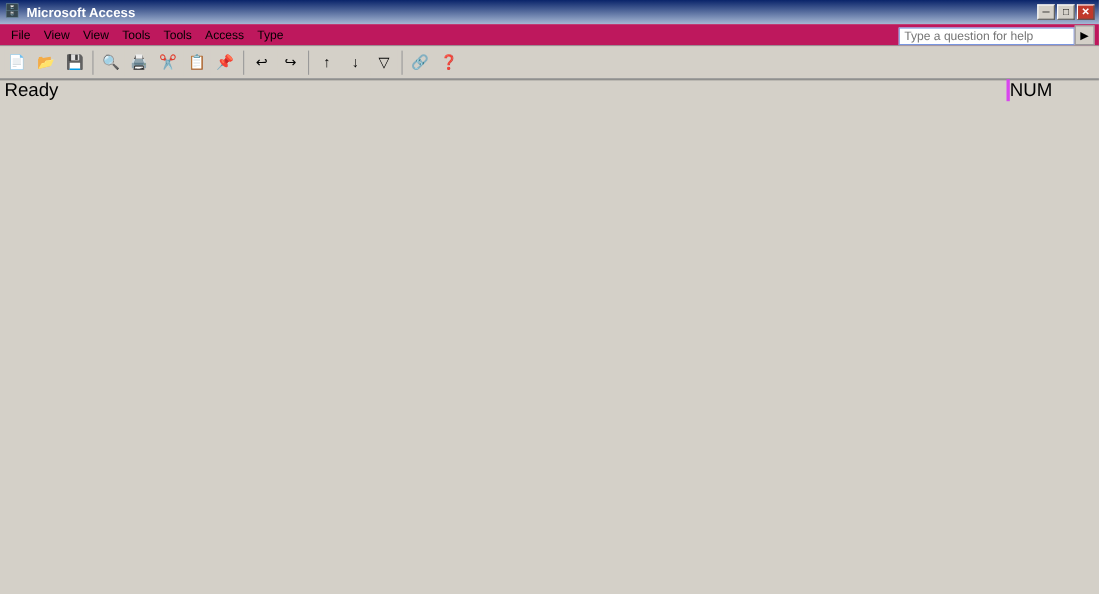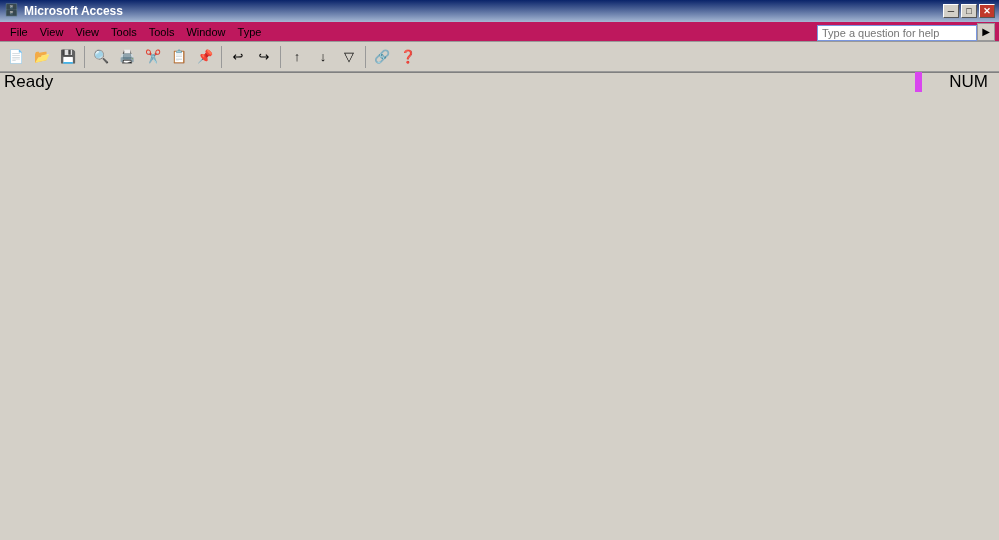--- a/index.html
+++ b/index.html
@@ -111,23 +111,23 @@
       border-top: 1px solid #808080;
       display: flex;
       align-items: center;
       padding: 0 4px;
       font-size: 17px;
       gap: 4px;
     }
     .status-text { flex: 1; }
     .status-num {
       width: 80px;
-      text-align: center;
-      border-left: 7px solid #d946ef;
-      padding-left: 20px;
+      text-align: left;
+      border-left: 3px solid #d946ef;
+      padding-left: 0;
     }
   </style>
 </head>
 <body>
 
 <div class="title-bar">
   <span class="title-bar-icon">🗄️</span>
   <span class="title-bar-text">Microsoft Access</span>
   <div class="title-bar-buttons">
     <div class="title-btn">─</div>
@@ -135,21 +135,21 @@
     <div class="title-btn close">✕</div>
   </div>
 </div>
 
 <div class="menu-bar">
   <span class="menu-item">File</span>
   <span class="menu-item">View</span>
   <span class="menu-item">View</span>
   <span class="menu-item">Tools</span>
   <span class="menu-item">Tools</span>
-  <span class="menu-item">Window</span>
+  <span class="menu-item">Access</span>
   <span class="menu-item">Type</span>
   <div class="help-box">
     <input class="help-input" placeholder="Type a question for help" style="">
     <div class="help-btn">▶</div>
   </div>
 </div>
 
 <div class="toolbar">
   <div class="tb-btn">📄</div>
   <div class="tb-btn">📂</div>

